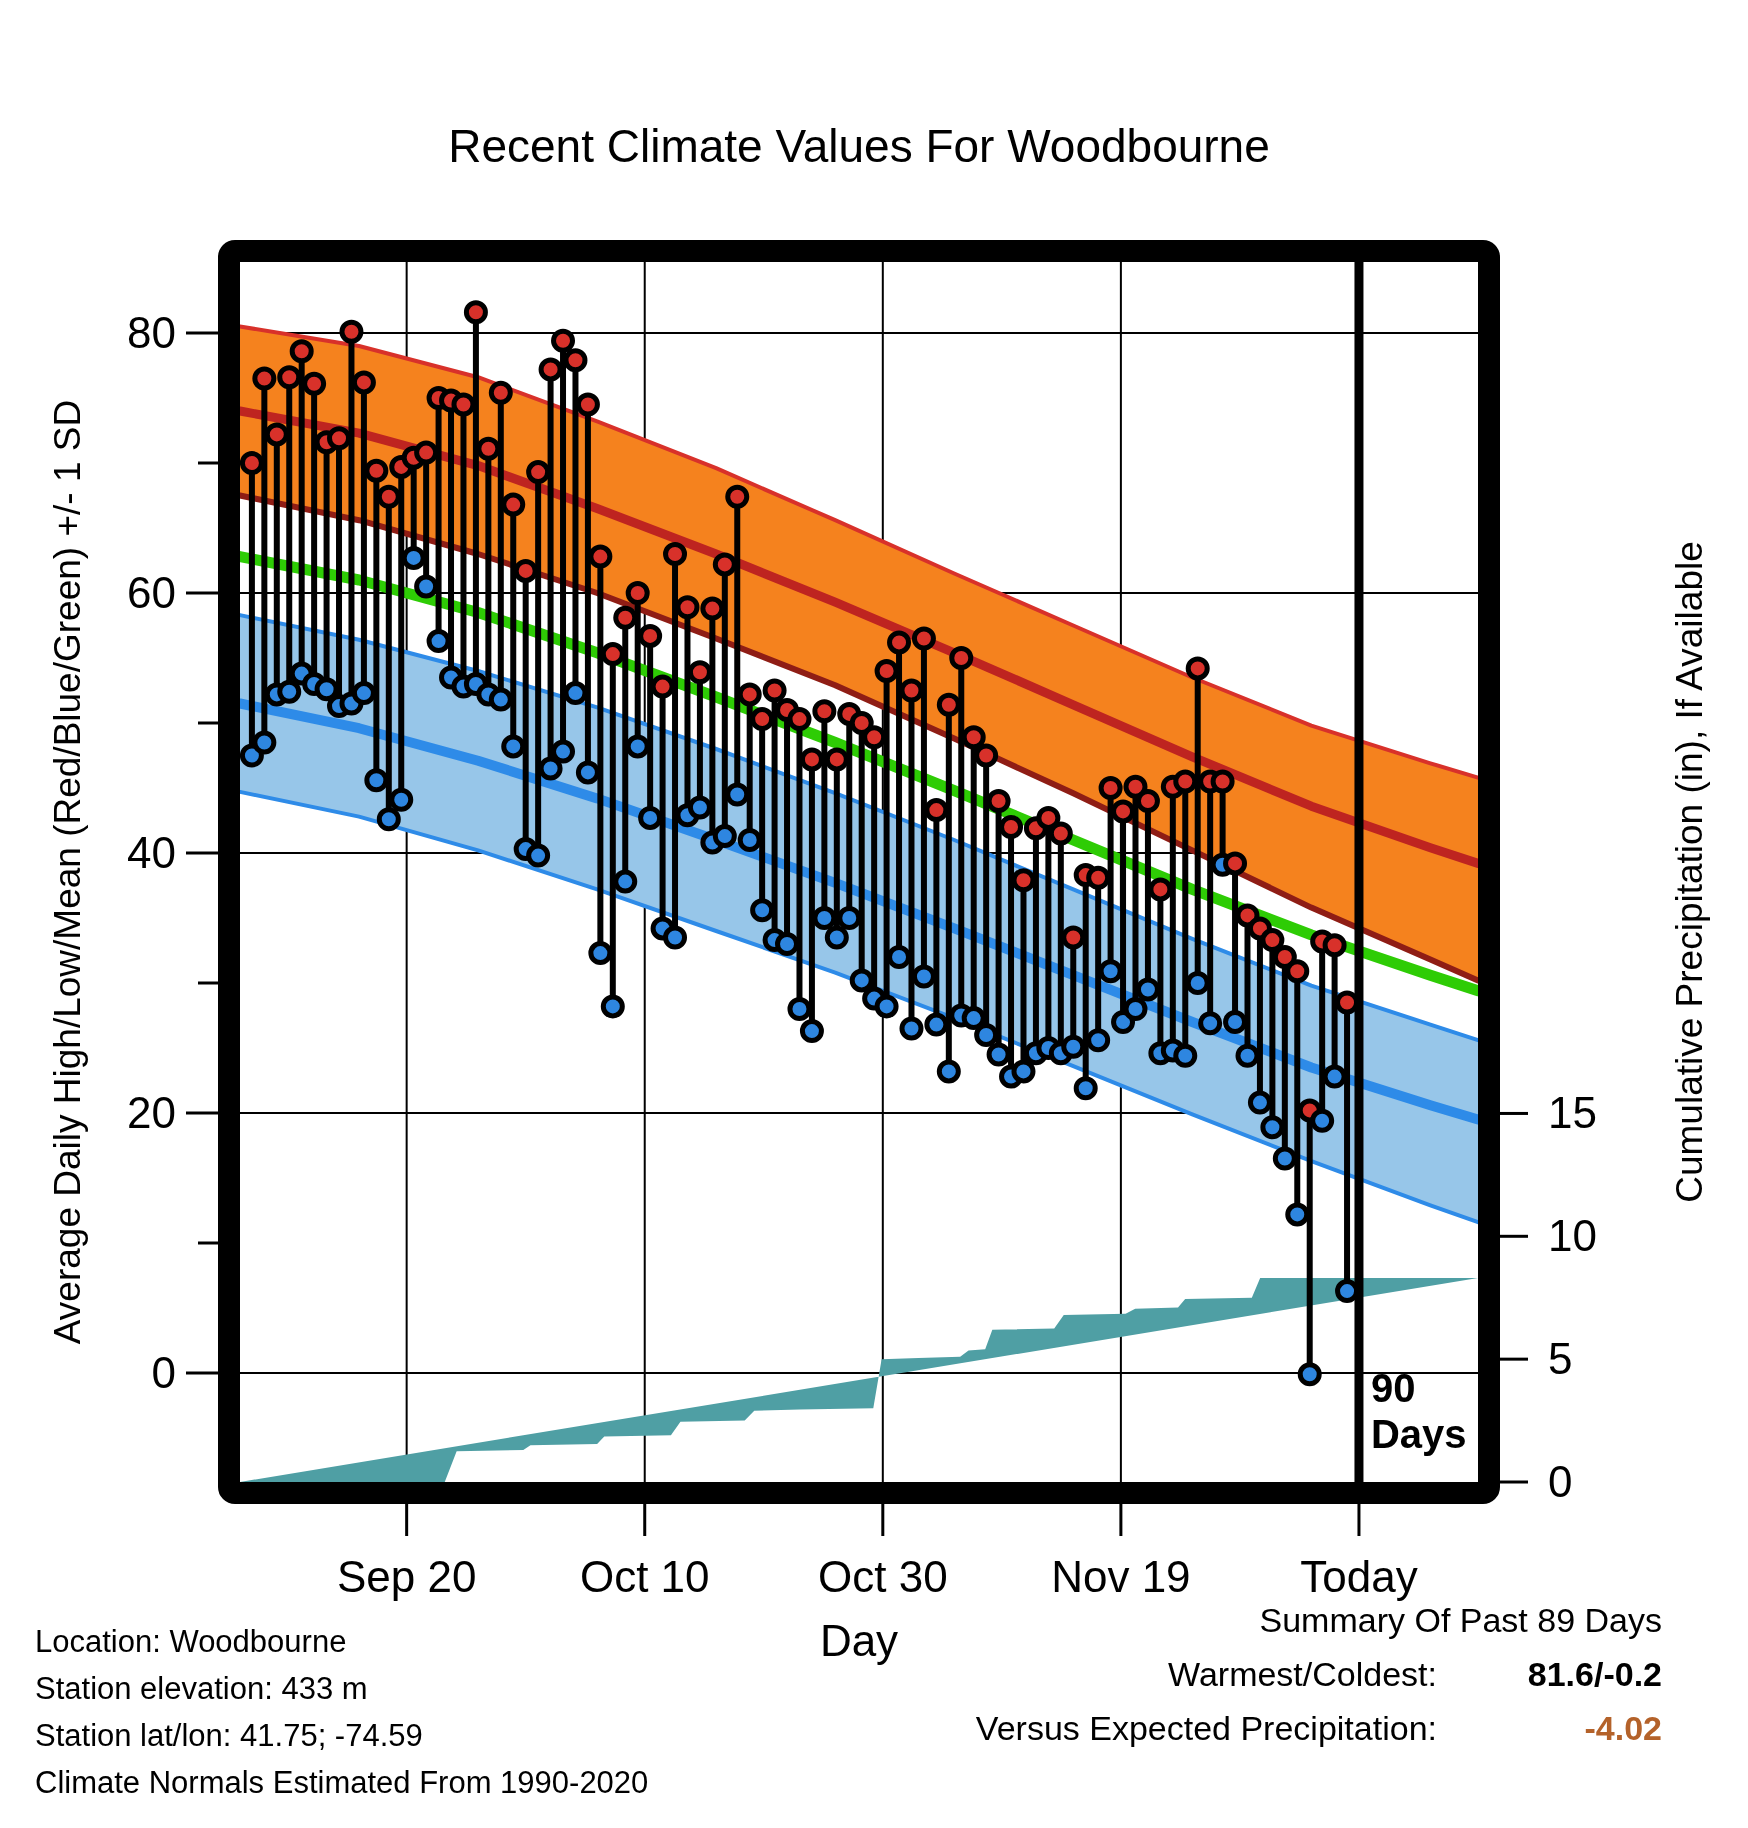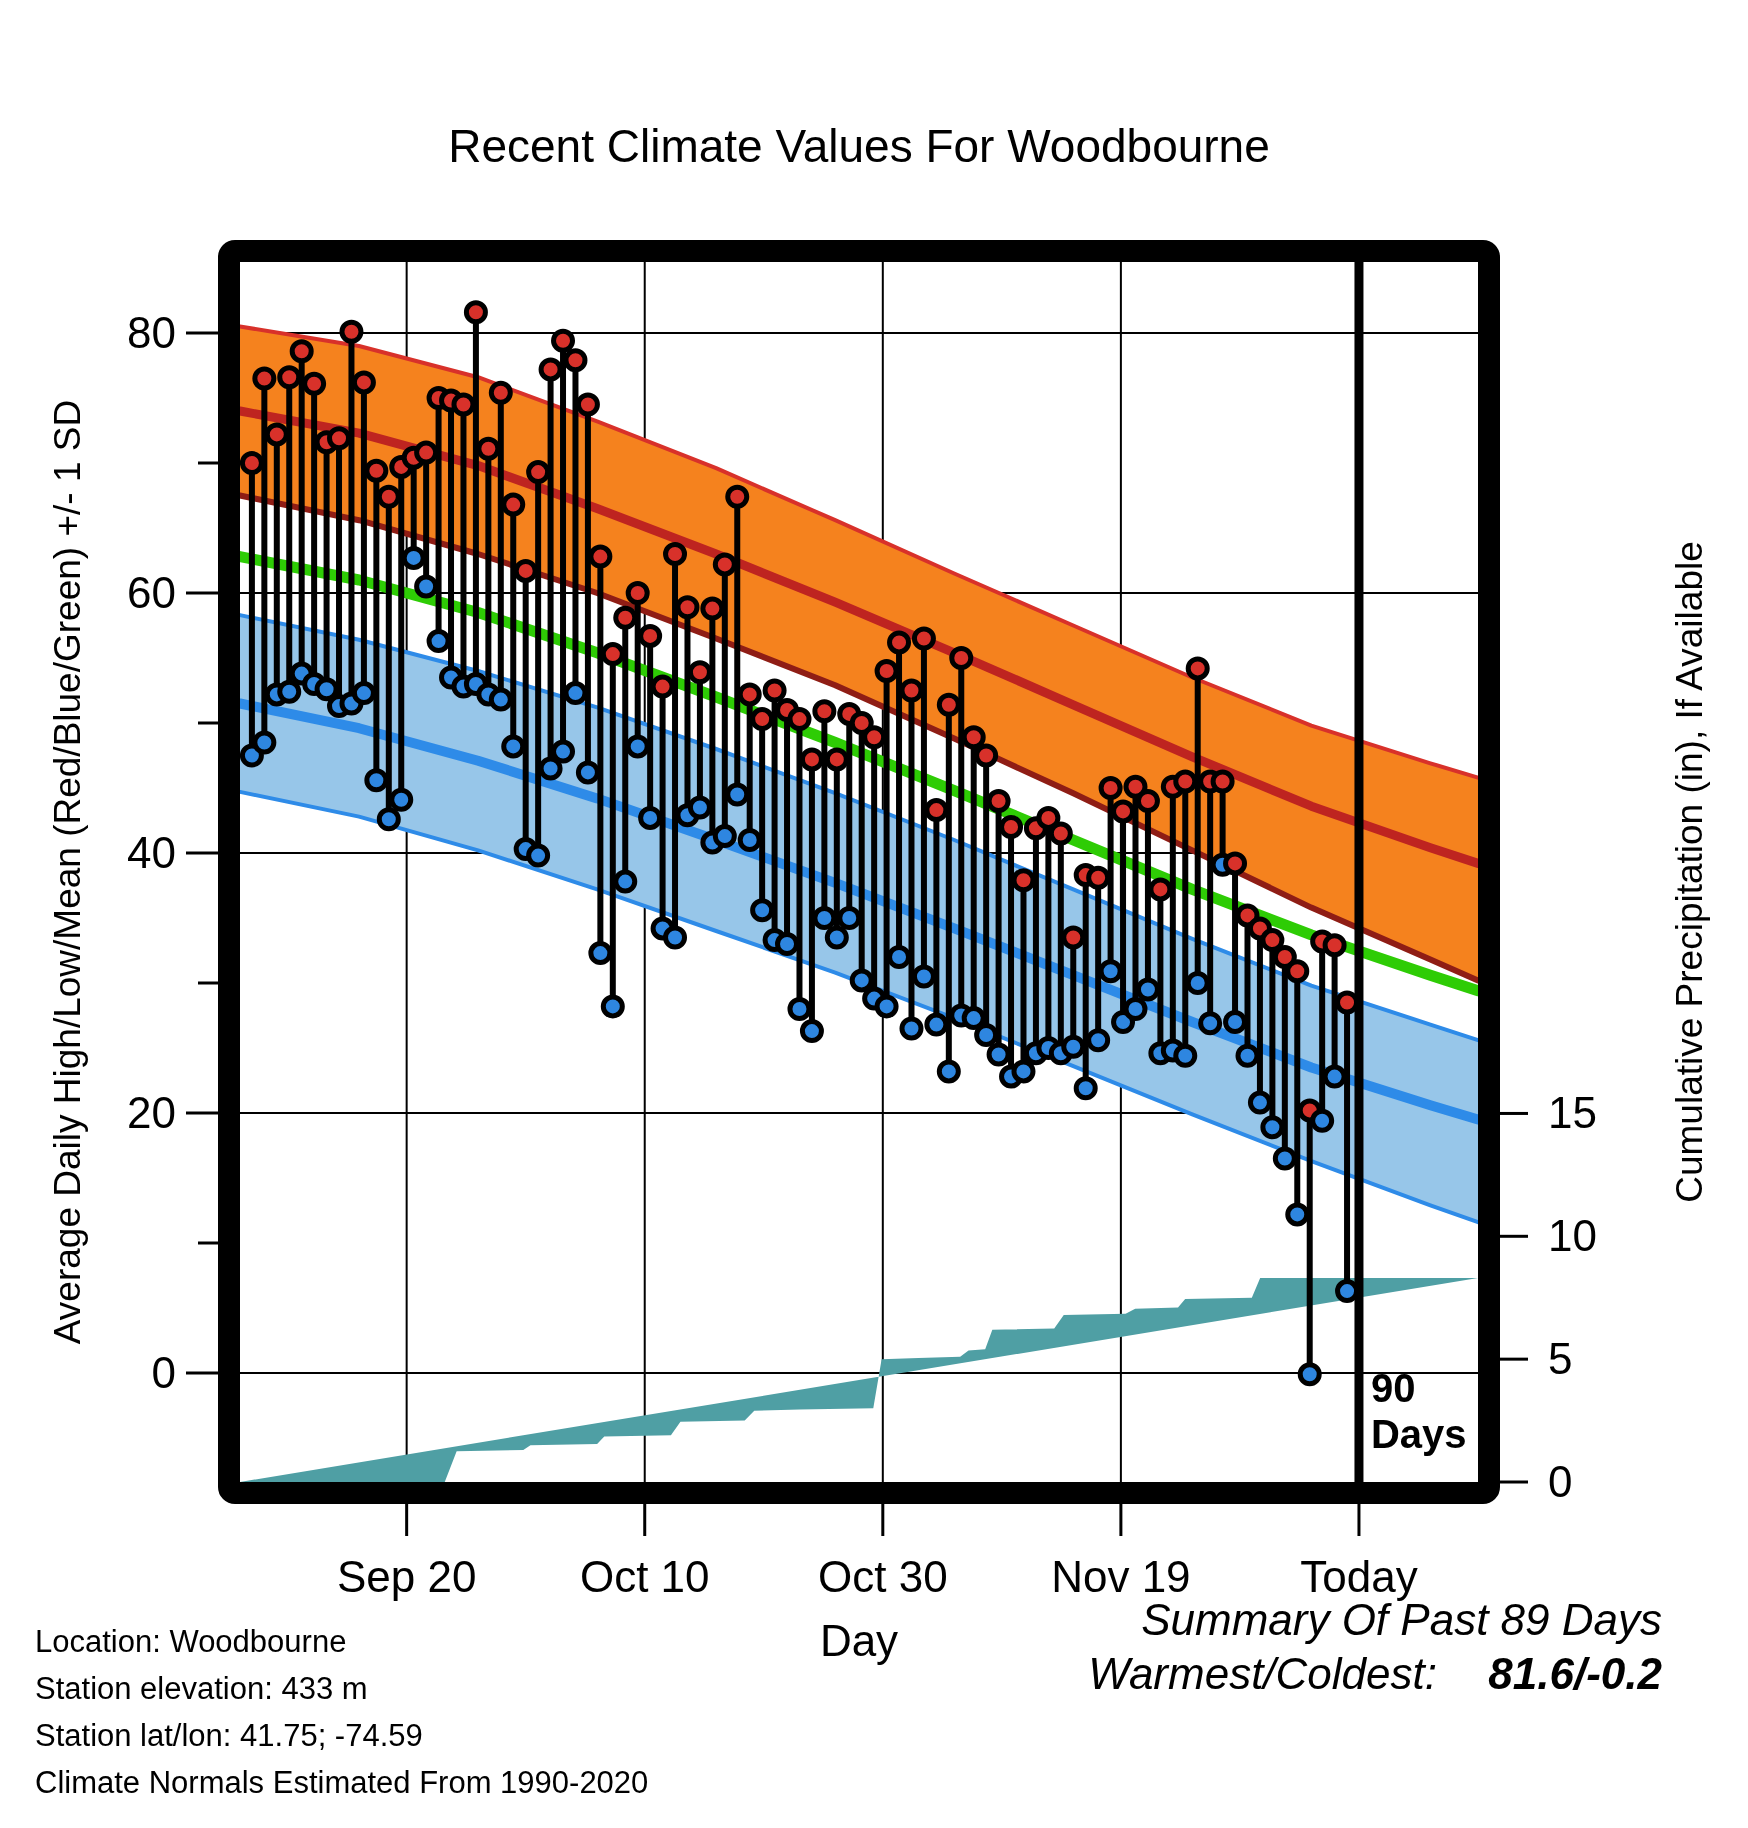--- a/index.html
+++ b/index.html
@@ -1,20 +1,20 @@
 <!DOCTYPE html>
 <html><head>
 <meta charset="utf-8">
 <style>
   html,body{margin:0;padding:0;background:#ffffff;}
   body{font-family:"Liberation Sans", sans-serif;color:#000;}
   #page{position:relative;width:1748px;height:1828px;background:#fff;overflow:hidden;}
   #chart-svg{position:absolute;left:0;top:0;}
   .footer-left{position:absolute;left:35px;top:1618px;font-size:31px;line-height:47px;white-space:nowrap;}
-  .summary{position:absolute;right:86px;top:1596px;font-size:44px;line-height:48px;text-align:right;white-space:nowrap;font-style:italic;}
+  .summary{position:absolute;right:86px;top:1596px;font-size:34px;line-height:48px;text-align:right;white-space:nowrap;}
   .summary .row{display:flex;justify-content:flex-end;align-items:baseline;}
   .summary .lbl{text-align:right;margin-top:6px;}
   .summary .val{display:inline-block;min-width:225px;text-align:right;font-weight:700;}
   svg text{font-family:"Liberation Sans", sans-serif;}
 </style>
 </head>
 <body>
 
 <div id="page">
   <svg id="chart-svg" width="1748" height="1828" viewBox="0 0 1748 1828">
@@ -356,14 +356,18 @@
     <div>Station lat/lon: 41.75; -74.59</div>
     <div>Climate Normals Estimated From 1990-2020</div>
   </div>
 
   <div class="summary">
     <div>Summary Of Past 89 Days</div>
     <div class="row">
       <span class="lbl">Warmest/Coldest:</span>
       <span class="val" id="sum-val-0" style="color: rgb(0, 0, 0);">81.6/-0.2</span>
     </div>
+    <div class="row">
+      <span class="lbl">Versus Expected Precipitation:</span>
+      <span class="val" id="sum-val-2" style="color: rgb(180, 98, 42);">-4.02</span>
+    </div>
   </div>
 </div>
 
 </body></html>

